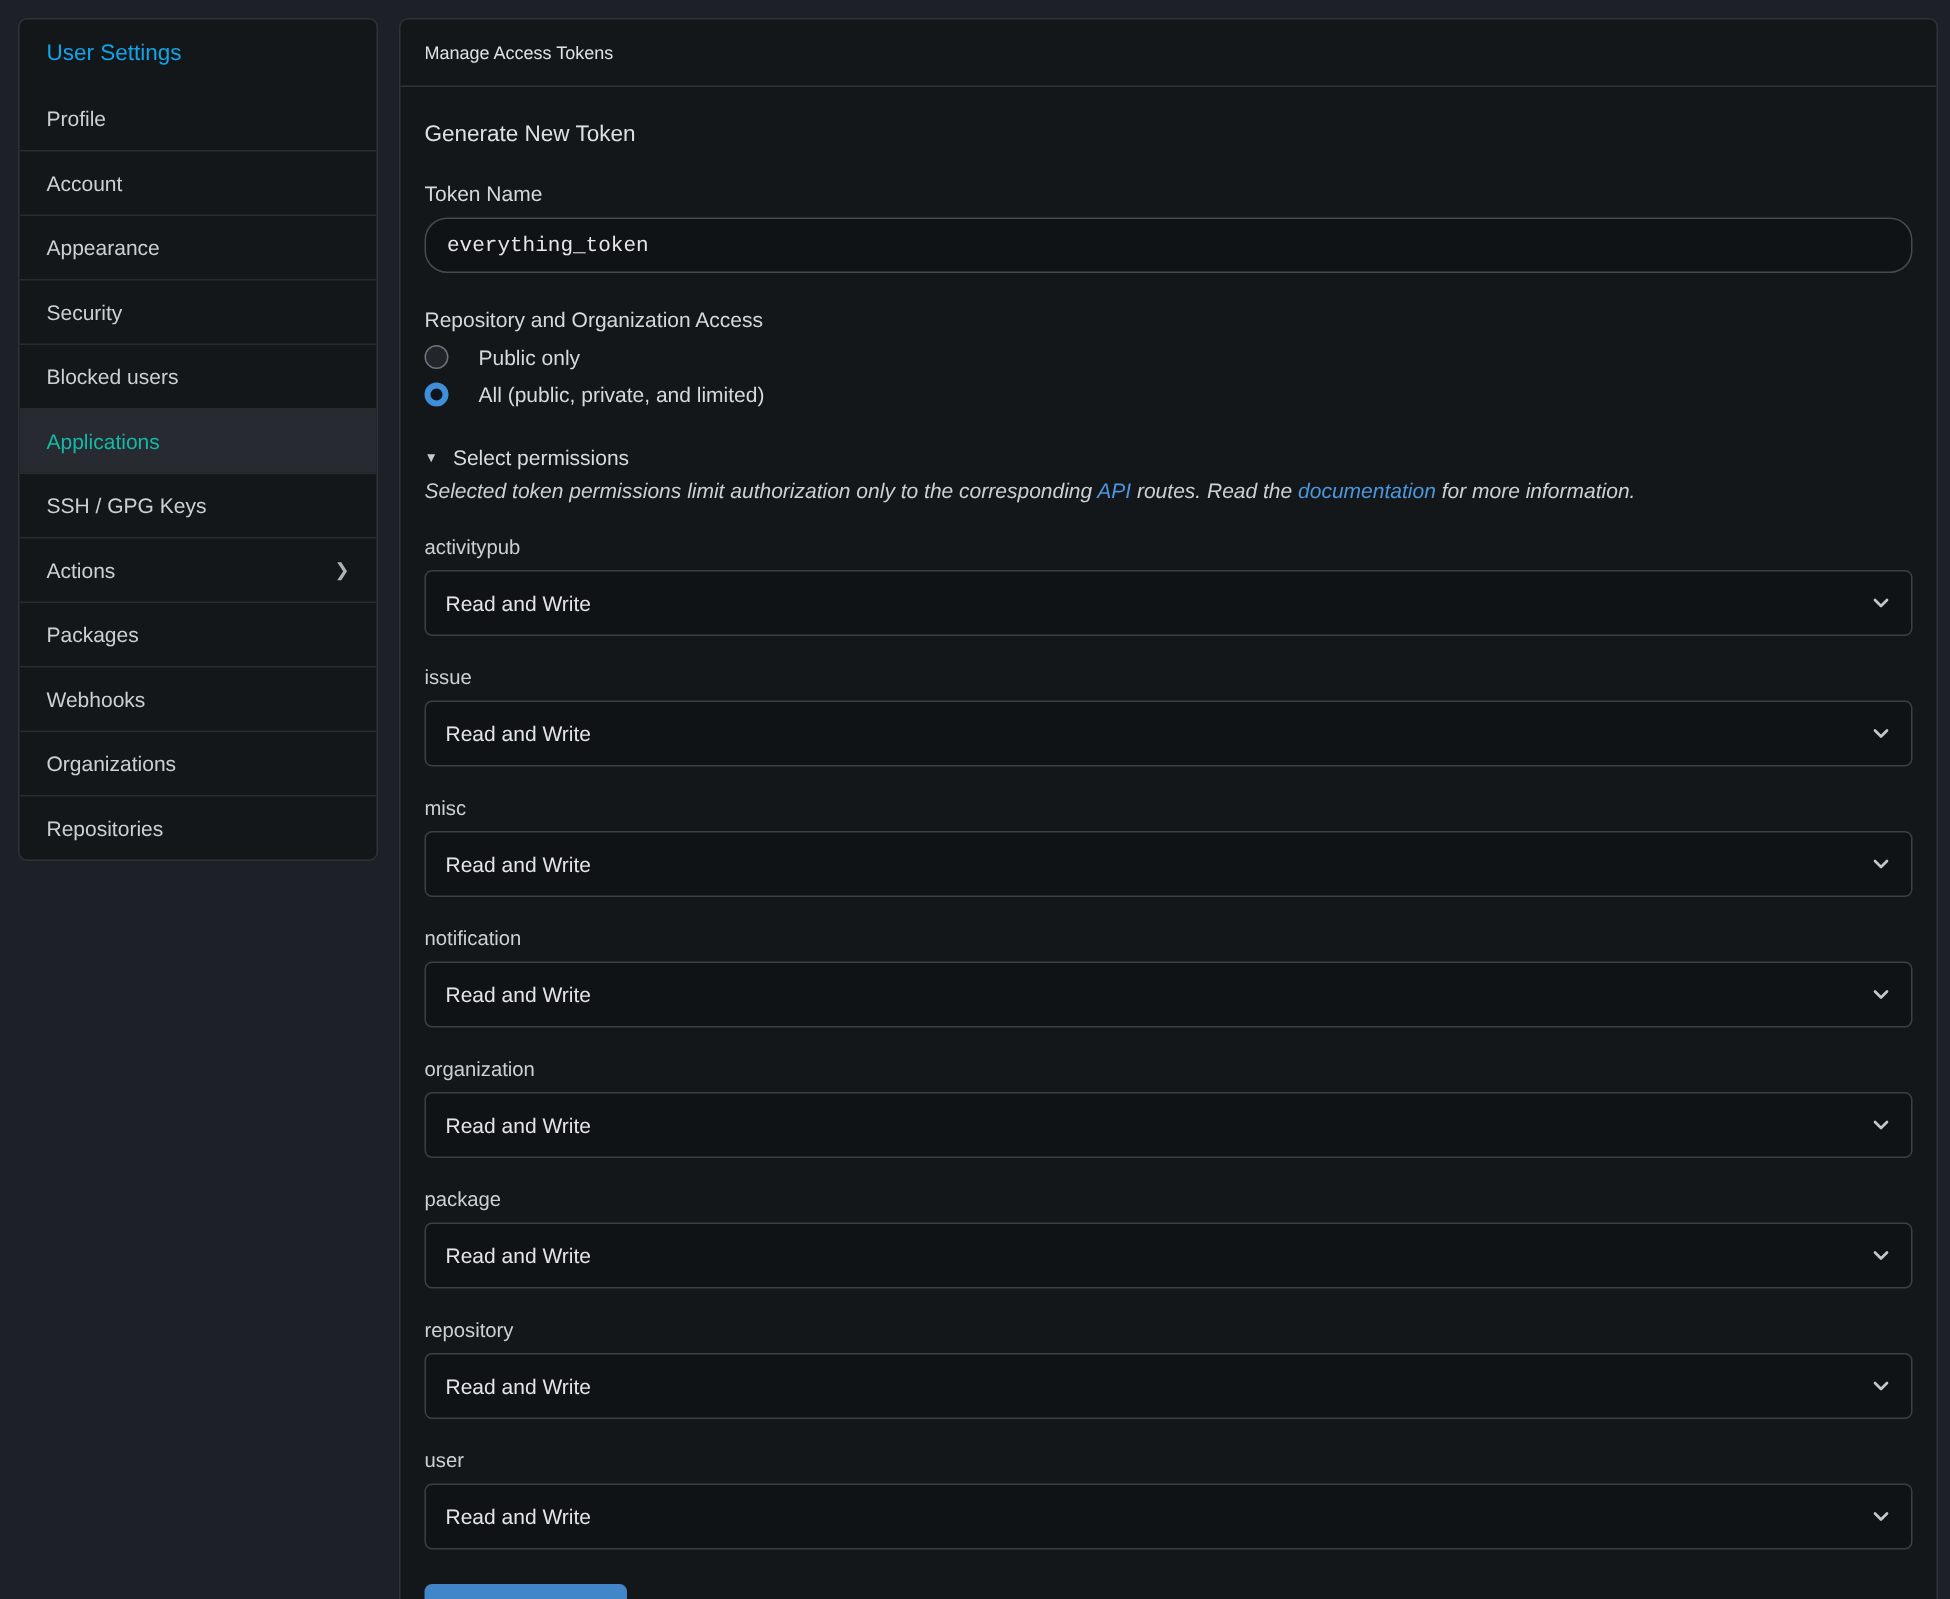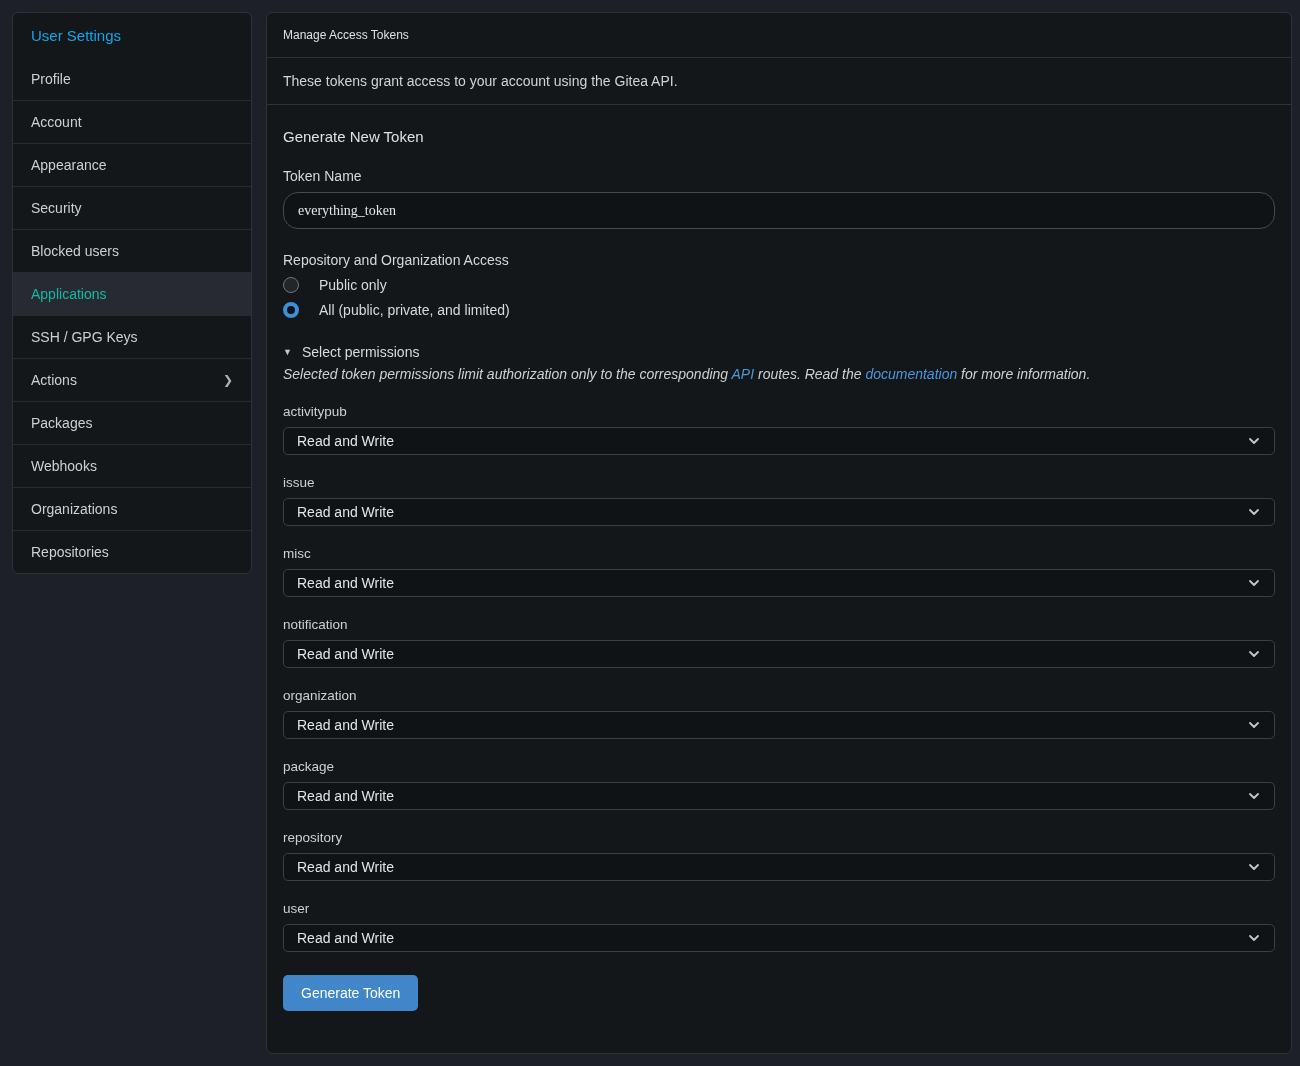--- a/index.html
+++ b/index.html
@@ -58,21 +58,21 @@
 
   .field-label { display:block; font-weight:500; color:#d4d8dc; margin:23px 0 8px; }
 
   .text-input {
     width:100%; height:37px;
     background:#101316;
     border:1px solid #444b52;
     border-radius:15px;
     color:#e4e6e9;
     font-size:14px;
-    font-family:Liberation Serif, serif;
+    font-family:Liberation Mono, monospace;
     padding:0 14px;
     outline:none;
   }
 
   .radio-group { margin-top:2px; }
   .radio-row { display:flex; align-items:center; gap:20px; margin-top:9px; cursor:pointer; }
   .radio {
     width:16px; height:16px; border-radius:50%;
     background:#22262b;
     border:1px solid #6e747a;
@@ -87,21 +87,21 @@
   .perm-toggle { display:flex; align-items:center; gap:10px; margin-top:26px; cursor:pointer; }
   .caret-down { font-size:9px; color:#c6cace; }
   .perm-toggle-label { color:#d8dbdf; }
 
   .perm-note { margin-top:6px; font-style:italic; color:#ccd0d4; }
   .perm-note a { color:#4c96dc; text-decoration:none; cursor:pointer; }
 
   .perm-rows { margin-top:22px; }
   .perm-label { font-size:13.5px; color:#ccd0d4; margin:0 0 8px; }
   .select {
-    height:28px;
+    height:44px;
     background:#101316;
     border:1px solid #3a4046;
     border-radius:5px;
     display:flex; align-items:center; justify-content:space-between;
     padding:0 13px;
     color:#e2e4e7;
     cursor:pointer;
     margin-bottom:20px;
   }
   .select svg { flex:0 0 auto; }
@@ -173,21 +173,20 @@
   </a>
         <a class="sb-row">
     <span class="sb-label">Repositories</span>
 
   </a>
       </nav>
   </div>
 
   <div class="main">
     <div class="panel-header">Manage Access Tokens</div>
-    <div class="panel-desc">These tokens grant access to your account using the Gitea API.</div>
 
     <div class="panel-body">
       <div class="section-title">Generate New Token</div>
 
       <label class="field-label">Token Name</label>
       <input class="text-input" type="text" value="everything_token" style="">
 
       <div class="field-label">Repository and Organization Access</div>
       <div class="radio-group" id="radio-group">
           <label class="radio-row">

